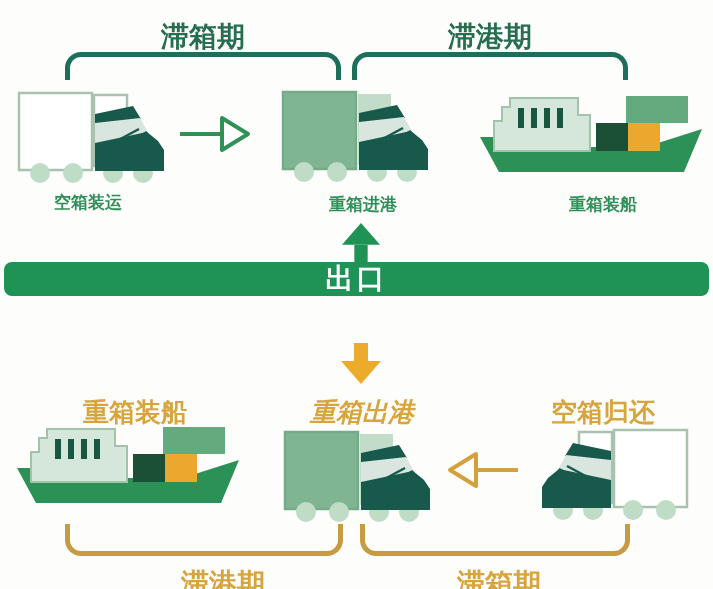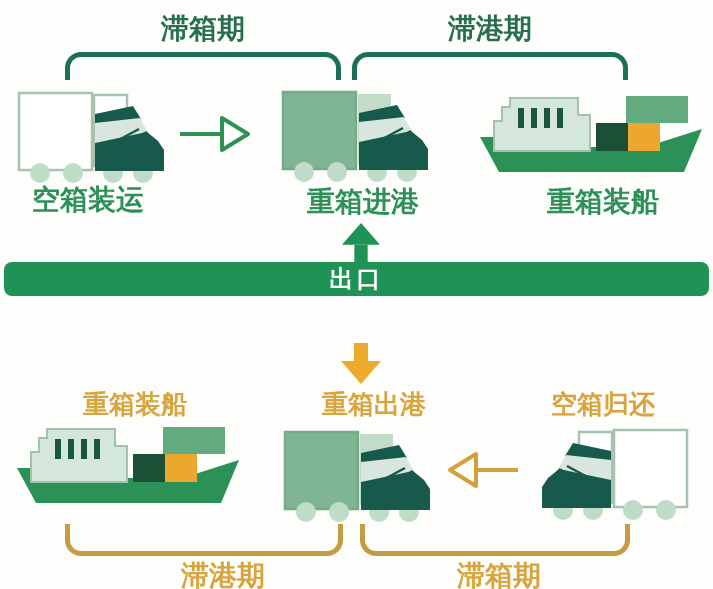--- a/index.html
+++ b/index.html
@@ -17,30 +17,30 @@
     border-right:5px solid var(--bracket-green);
     border-radius:16px 16px 0 0;height:28px;
   }
   .bracket.bottom{
     border-bottom:5px solid var(--bracket-gold);
     border-left:5px solid var(--bracket-gold);
     border-right:5px solid var(--bracket-gold);
     border-radius:0 0 16px 16px;height:32px;
   }
   
-  .lbl{position:absolute;text-align:center;font-weight:700;line-height:1.1;white-space:nowrap;}
+  .lbl{position:absolute;text-align:center;font-weight:700;line-height:1.1;white-space:nowrap;margin-top:8px;}
   .lbl.bracket-green{color:var(--label-dark-green);font-size:28px;}
-  .lbl.row-green{color:var(--label-green);font-size:28px;}
+  .lbl.row-green{color:var(--label-green);font-size:17px;}
   .lbl.row-gold{color:var(--label-gold);font-size:26px;}
   .lbl.bracket-gold{color:var(--label-gold);font-size:28px;}
   
   .bar{
     position:absolute;left:4px;width:705px;height:34px;border-radius:8px;
     display:flex;align-items:center;justify-content:center;
-    color:var(--bar-text);font-size:24px;font-weight:700;letter-spacing:3px;
+    color:var(--bar-text);font-size:28px;font-weight:700;letter-spacing:3px;
   }
   .bar.export{top:262px;background:var(--bar-green);}
   .bar.import{top:309px;background:var(--bar-orange);}
   
   .truck.empty{--box-fill:#ffffff;--box-stroke:var(--empty-border);--panel-fill:#ffffff;--panel-stroke:var(--empty-border);}
   .truck.loaded{--box-fill:var(--container-green);--box-stroke:var(--container-green-border);--panel-fill:var(--container-light);--panel-stroke:transparent;}
   .mirrored{transform:scaleX(-1);}
   .arrow-outline-green{--arrow-color:var(--arrow-green);}
   .arrow-outline-gold{--arrow-color:var(--arrow-gold);transform:scaleX(-1);}
   .arrow-solid-up{--arrow-color:var(--bar-green);}
@@ -114,21 +114,21 @@
       <use href="#sym-arrow-solid"></use>
     </svg>
   <div class="bar export">
     <span>出口</span>
   </div>
   <svg class="icon arrow-solid-down" style="left:341px;top:343px;" width="40" height="42">
       <use href="#sym-arrow-solid"></use>
     </svg>
 
   <div class="lbl row-gold abs" style="left:60px;top:390px;width:150px;">重箱装船</div>
-  <div class="lbl row-gold abs" style="left:299px;top:390px;width:150px;">重箱出港</div>
+  <div class="lbl row-gold abs" style="left:287px;top:390px;width:150px;font-style:italic;">重箱出港</div>
   <div class="lbl row-gold abs" style="left:528px;top:390px;width:150px;">空箱归还</div>
 
   <svg class="icon" style="left:15px;top:426px;" width="226" height="78">
       <use href="#sym-ship"></use>
     </svg>
   <svg class="icon truck loaded" style="left:282px;top:423px;" width="150" height="100">
       <use href="#sym-truck"></use>
     </svg>
   <svg class="icon arrow-outline-gold" style="left:446px;top:449px;" width="74" height="42">
       <use href="#sym-arrow-outline"></use>

